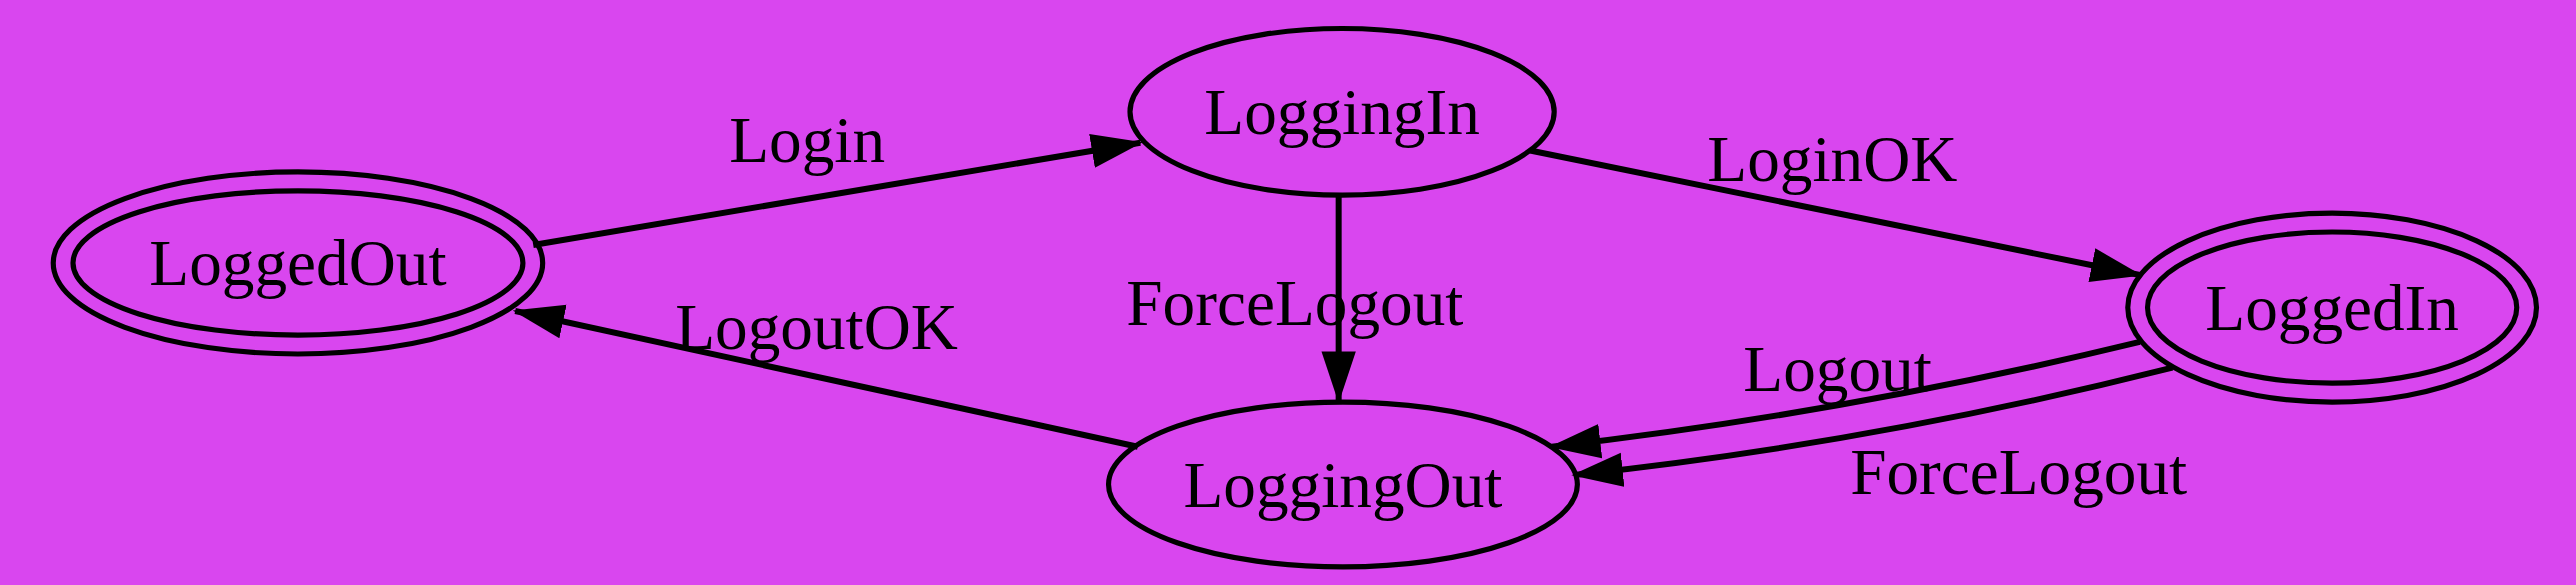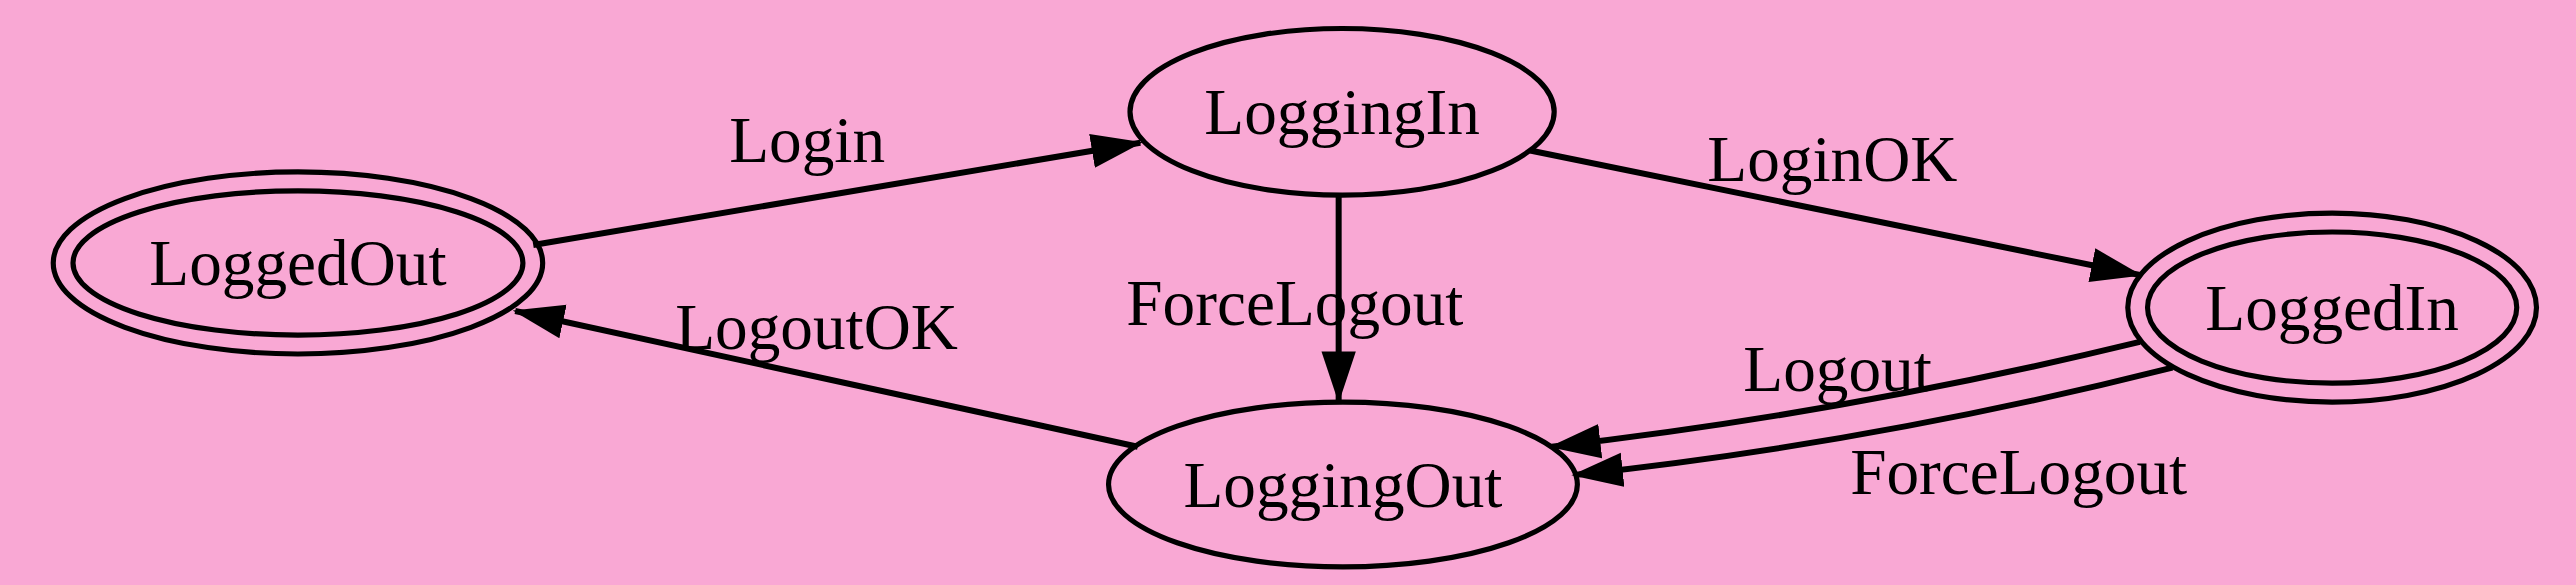--- a/index.html
+++ b/index.html
@@ -4,21 +4,21 @@
 <style>
   html, body {
     margin: 0;
     padding: 0;
     background: #ffffff;
   }
   .canvas-wrap {
     position: relative;
     width: 2576px;
     height: 586px;
-    background: #f9a8d4;
+    background: #d946ef;
     overflow: hidden;
   }
   svg.diagram {
     display: block;
     width: 2576px;
     height: 586px;
   }
   .node-shape {
     fill: none;
     stroke: #000000;

